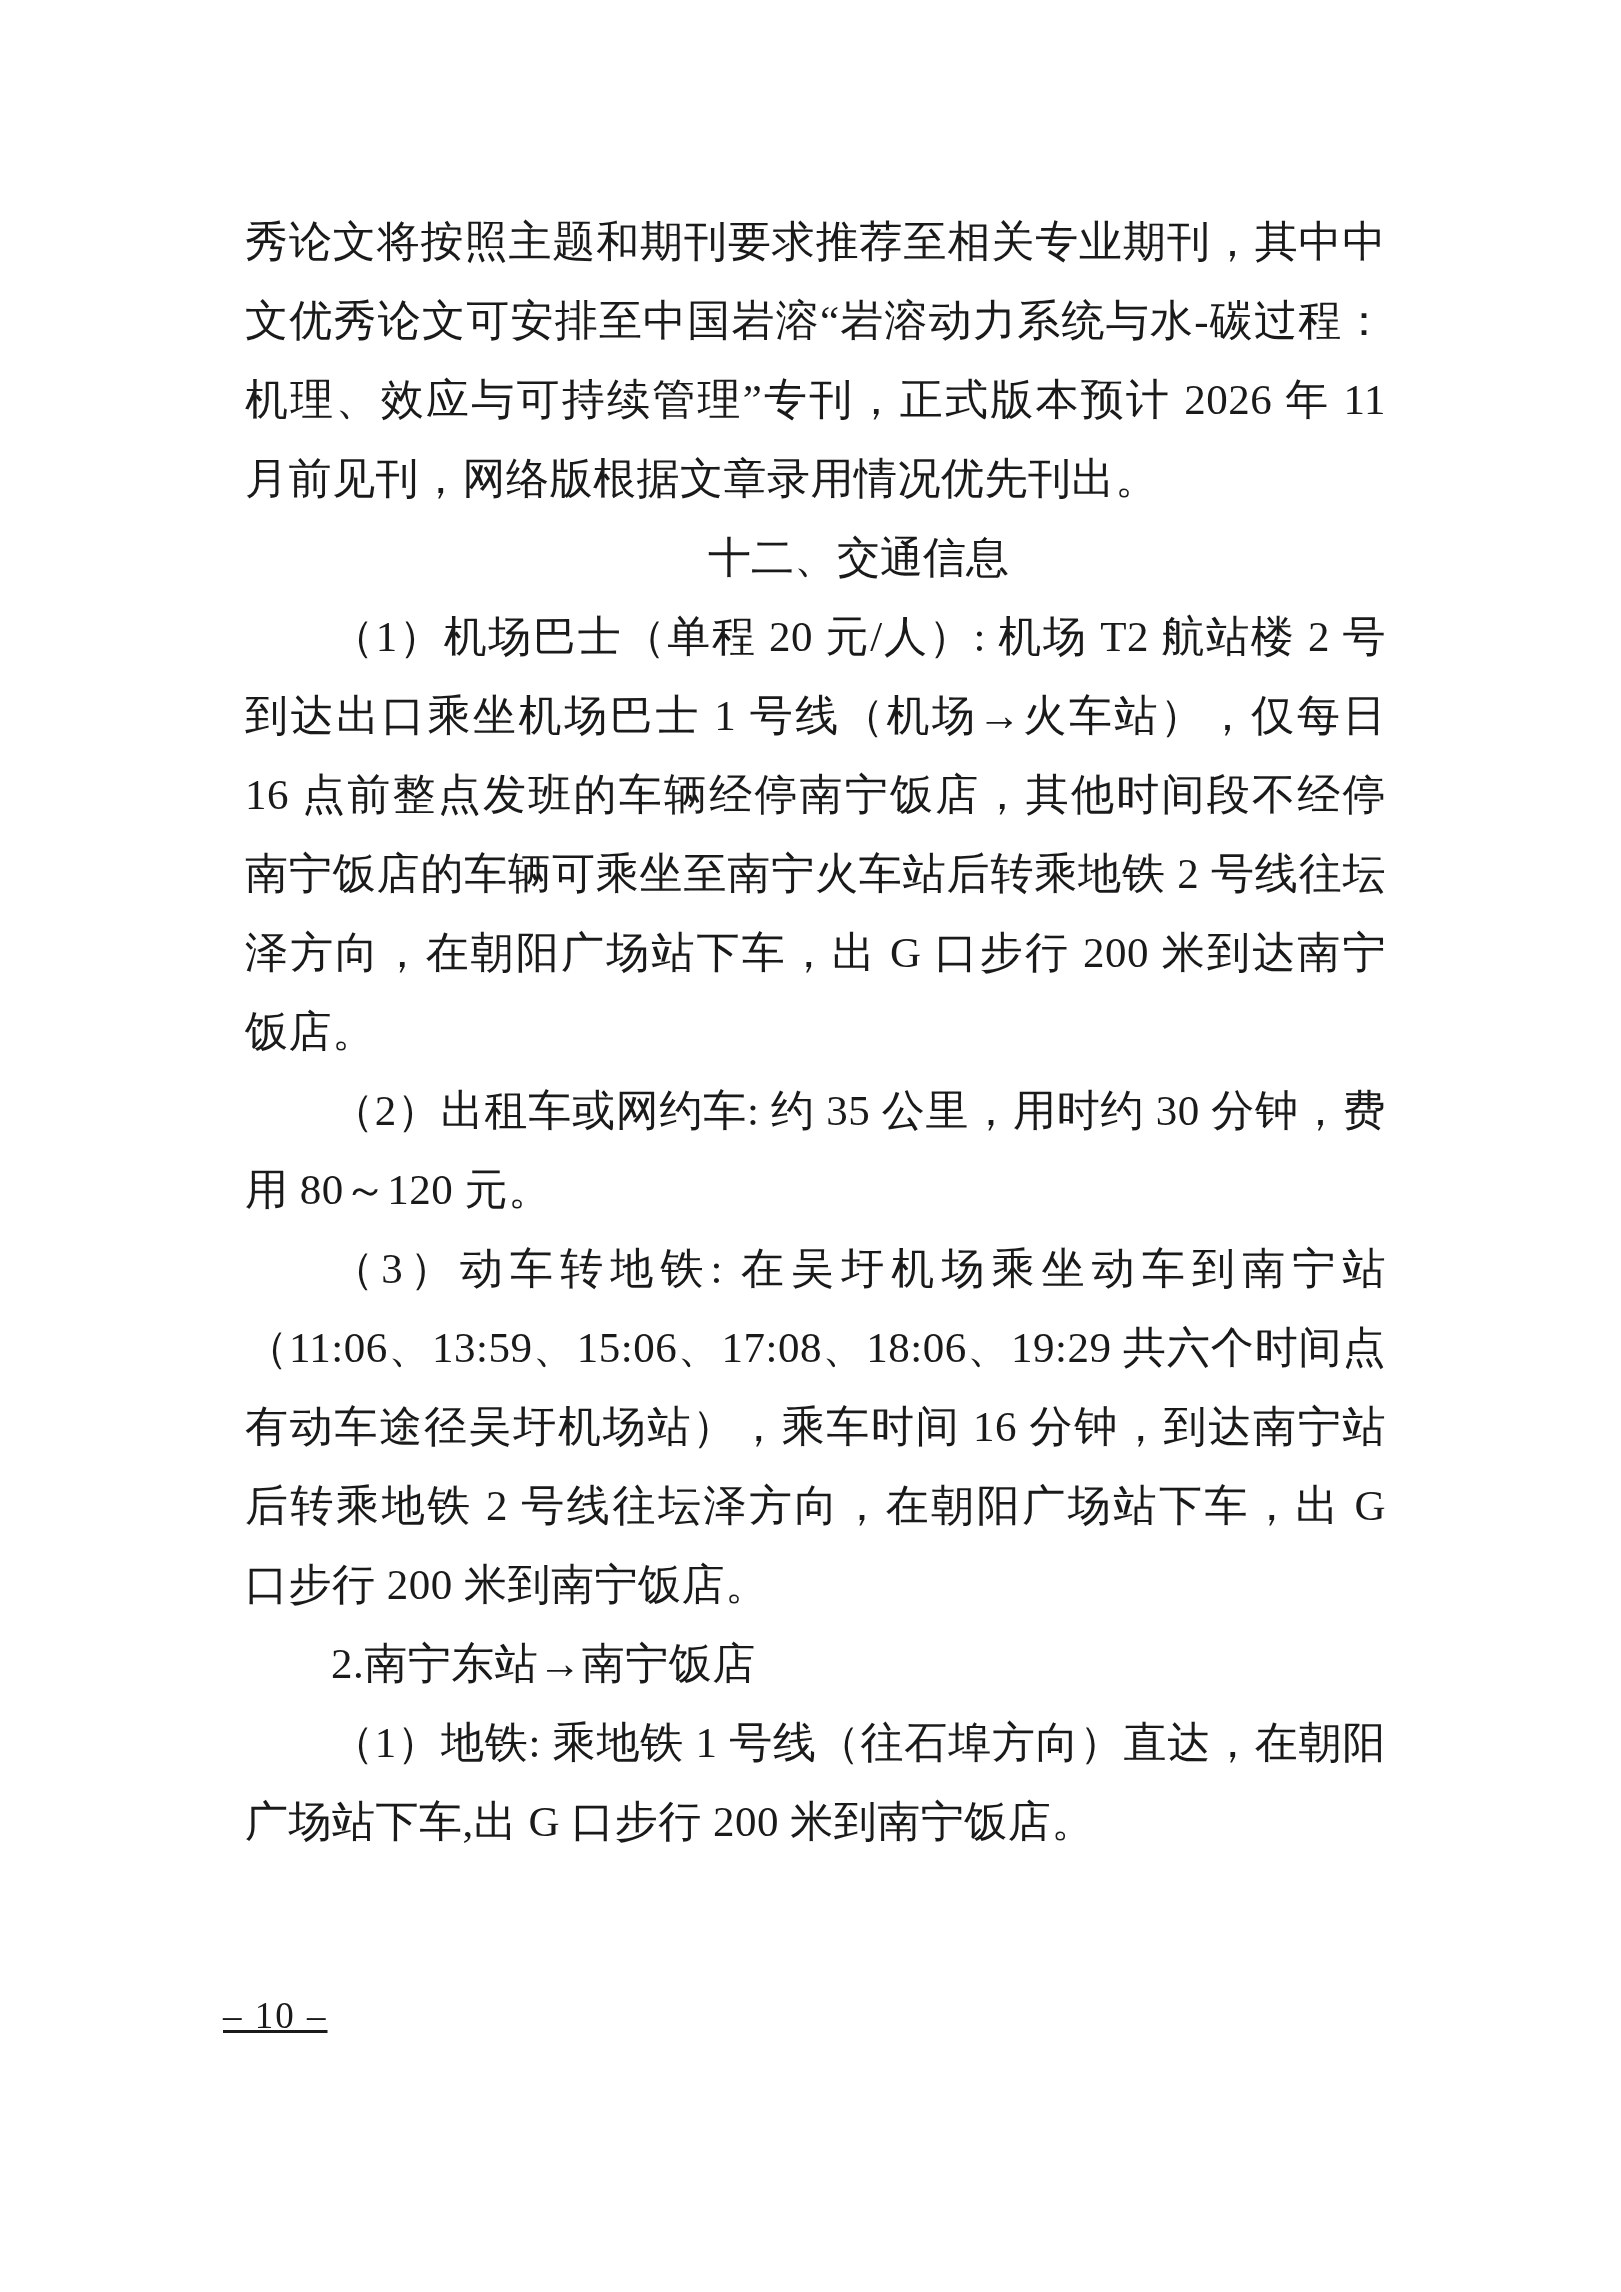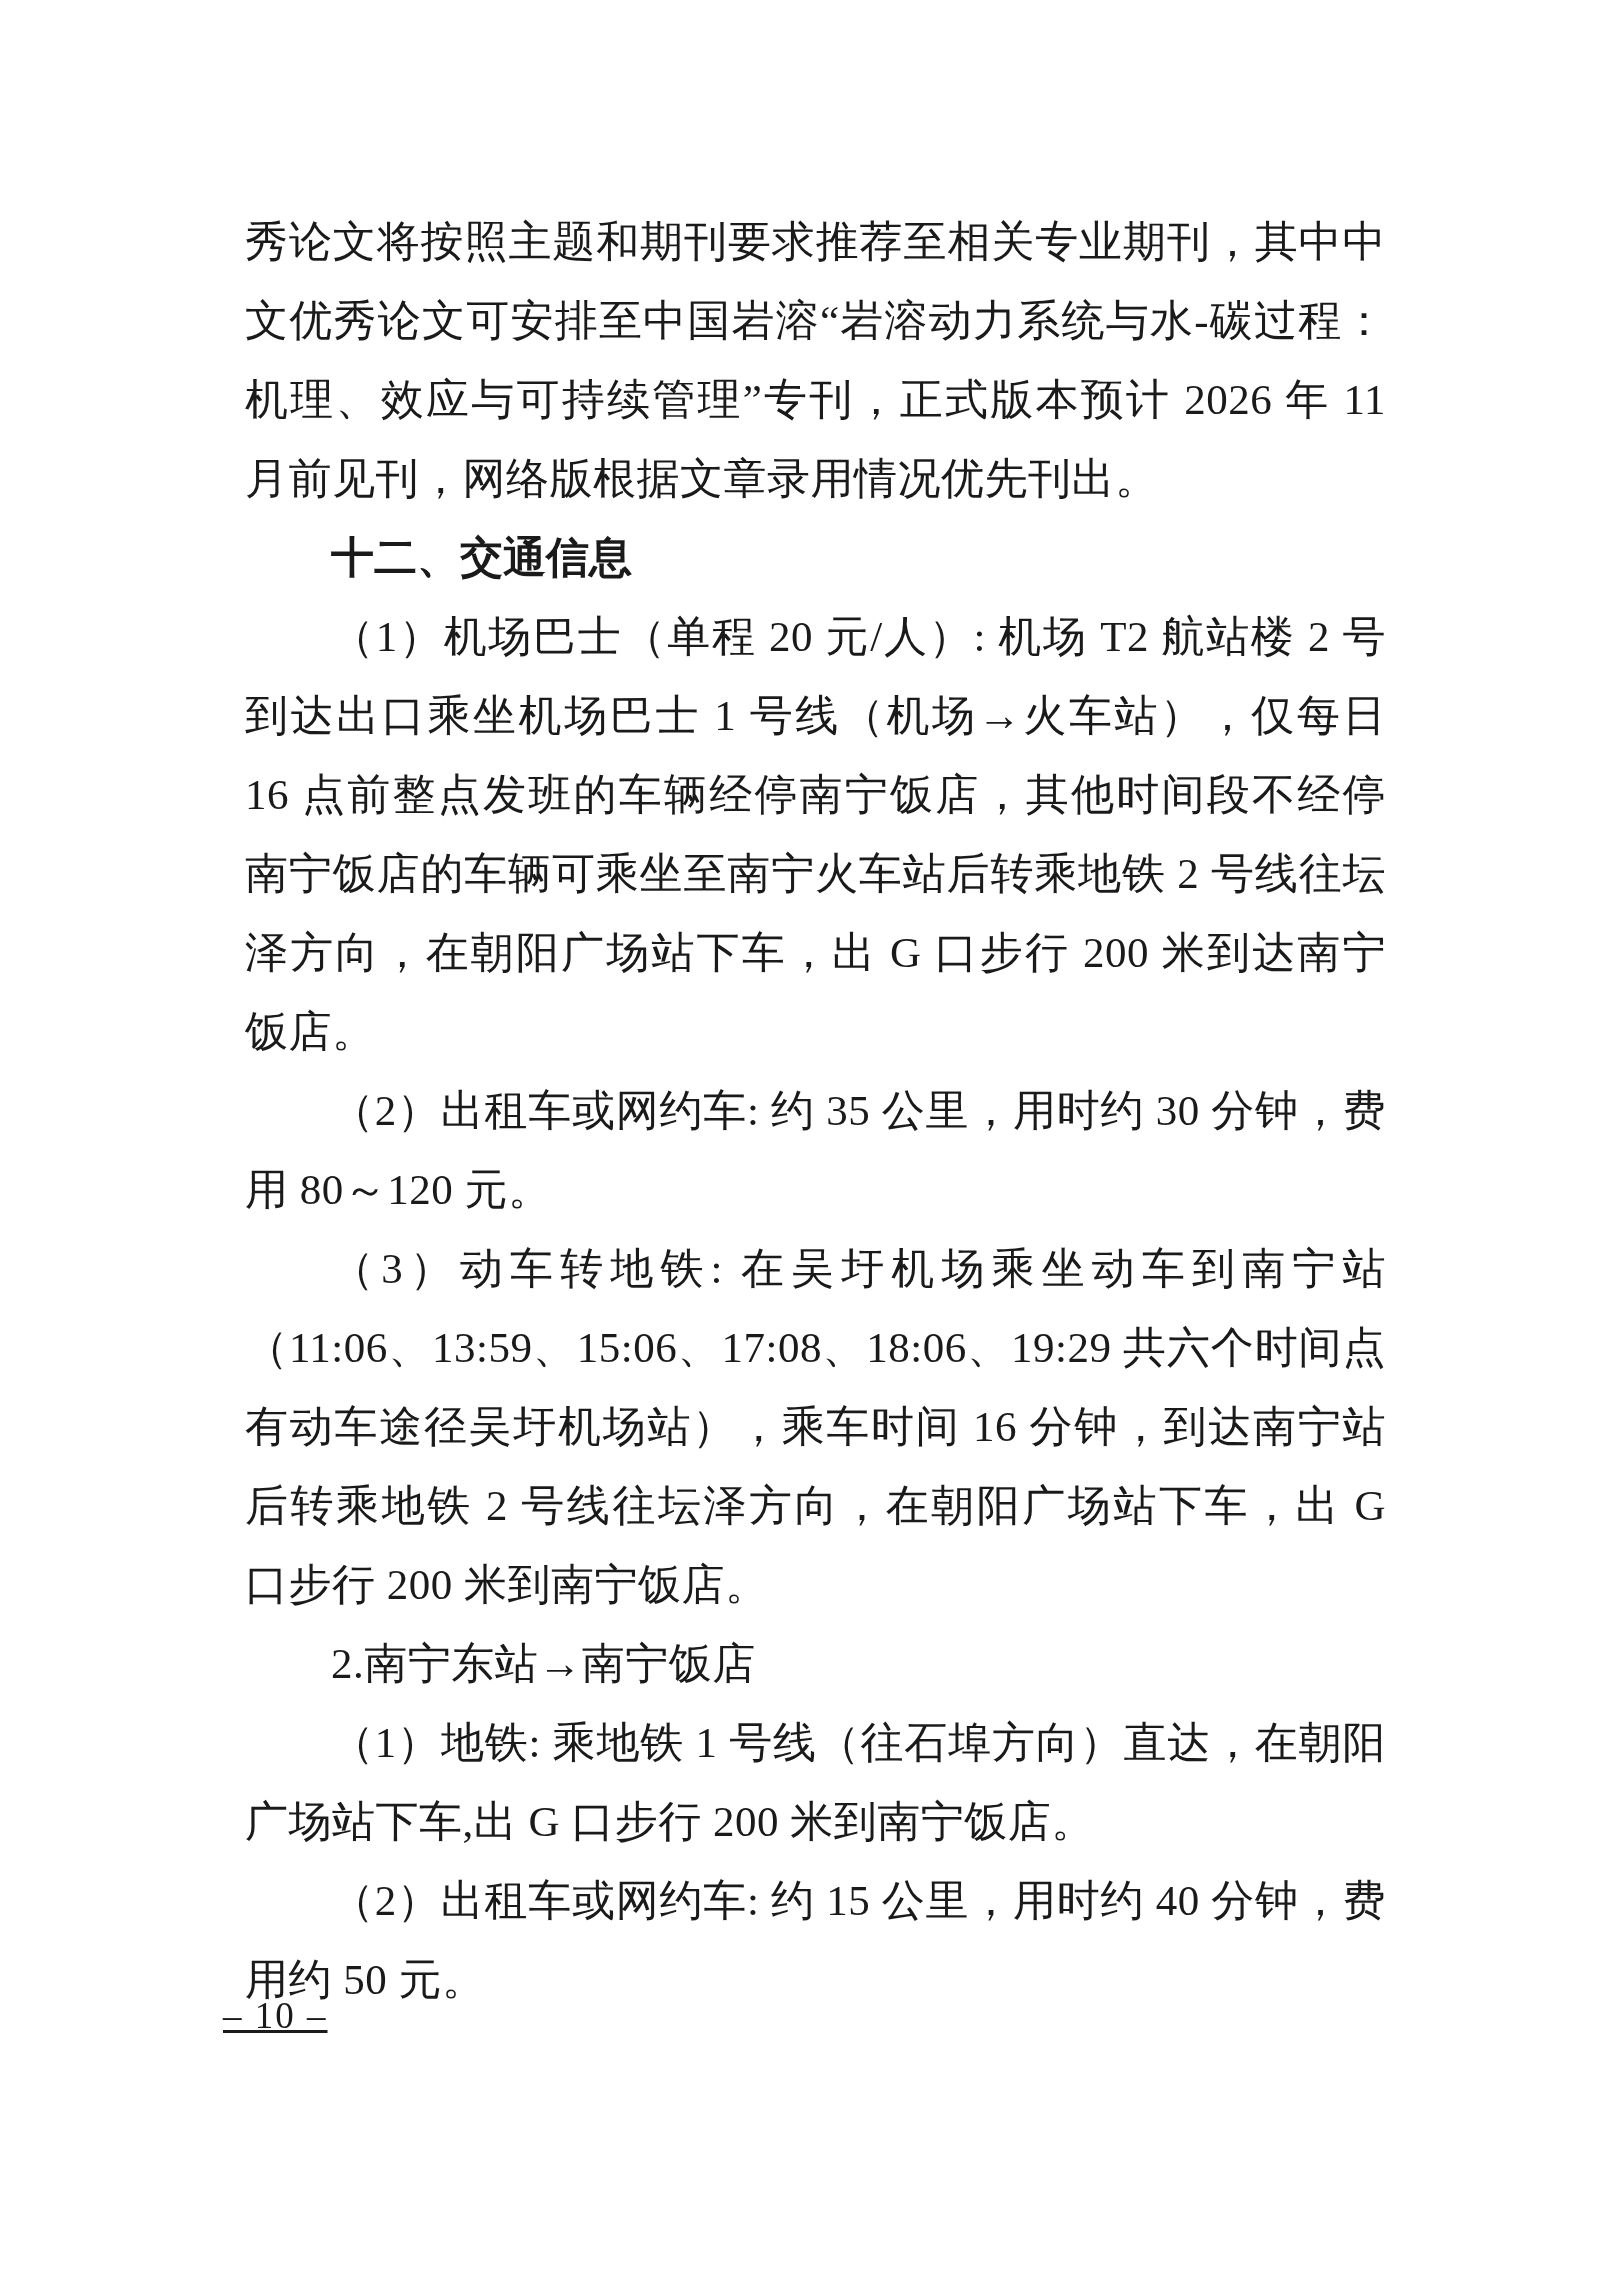--- a/index.html
+++ b/index.html
@@ -30,22 +30,22 @@
   .content p {
     margin: 0;
     padding: 0;
     text-indent: 2em;
   }
   .content p.no-indent {
     text-indent: 0;
   }
   .content p.heading {
     font-family: "Liberation Sans", "DejaVu Sans", sans-serif;
-    font-weight: 700;
-    text-align: left;
+    font-weight: 400;
+    text-align: center;
     letter-spacing: 0;
   }
   .footer {
     position: absolute;
     left: 223px;
     top: 1994px;
     font-size: 37px;
     line-height: 43px;
     letter-spacing: 2px;
     color: #1a1a1a;
@@ -57,17 +57,16 @@
 
 <div class="page">
   <div class="content">
     <p class="no-indent">秀论文将按照主题和期刊要求推荐至相关专业期刊，其中中文优秀论文可安排至中国岩溶“岩溶动力系统与水-碳过程：机理、效应与可持续管理”专刊，正式版本预计 2026 年 11 月前见刊，网络版根据文章录用情况优先刊出。</p>
     <p class="heading">十二、交通信息</p>
     <p>（1）机场巴士（单程 20 元/人）: 机场 T2 航站楼 2 号到达出口乘坐机场巴士 1 号线（机场→火车站），仅每日 16 点前整点发班的车辆经停南宁饭店，其他时间段不经停南宁饭店的车辆可乘坐至南宁火车站后转乘地铁 2 号线往坛泽方向，在朝阳广场站下车，出 G 口步行 200 米到达南宁饭店。</p>
     <p>（2）出租车或网约车: 约 35 公里，用时约 30 分钟，费用 80～120 元。</p>
     <p>（3）动车转地铁: 在吴圩机场乘坐动车到南宁站（11:06、13:59、15:06、17:08、18:06、19:29 共六个时间点有动车途径吴圩机场站），乘车时间 16 分钟，到达南宁站后转乘地铁 2 号线往坛泽方向，在朝阳广场站下车，出 G 口步行 200 米到南宁饭店。</p>
     <p>2.南宁东站→南宁饭店</p>
     <p>（1）地铁: 乘地铁 1 号线（往石埠方向）直达，在朝阳广场站下车,出 G 口步行 200 米到南宁饭店。</p>
-    <p>（2）出租车或网约车: 约 15 公里，用时约 40 分钟，费用约 50 元。</p>
   </div>
   <div class="footer">– 10 –</div>
 </div>
 
 
 </body></html>

